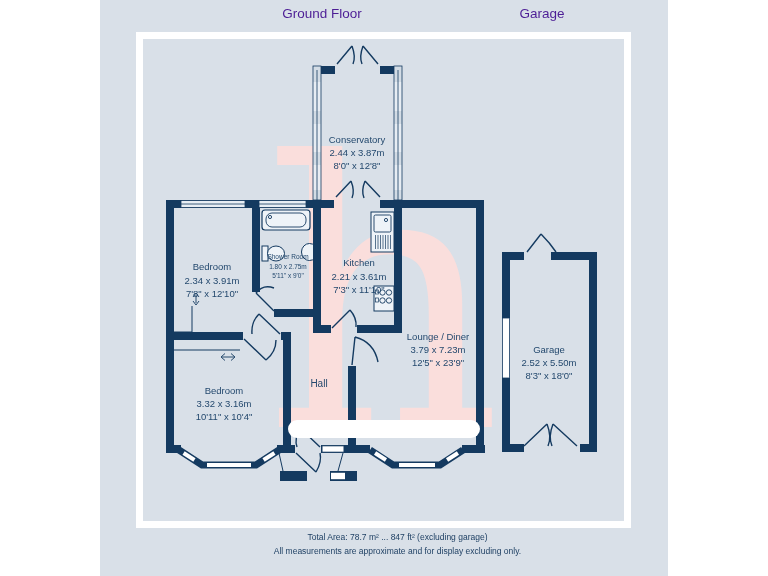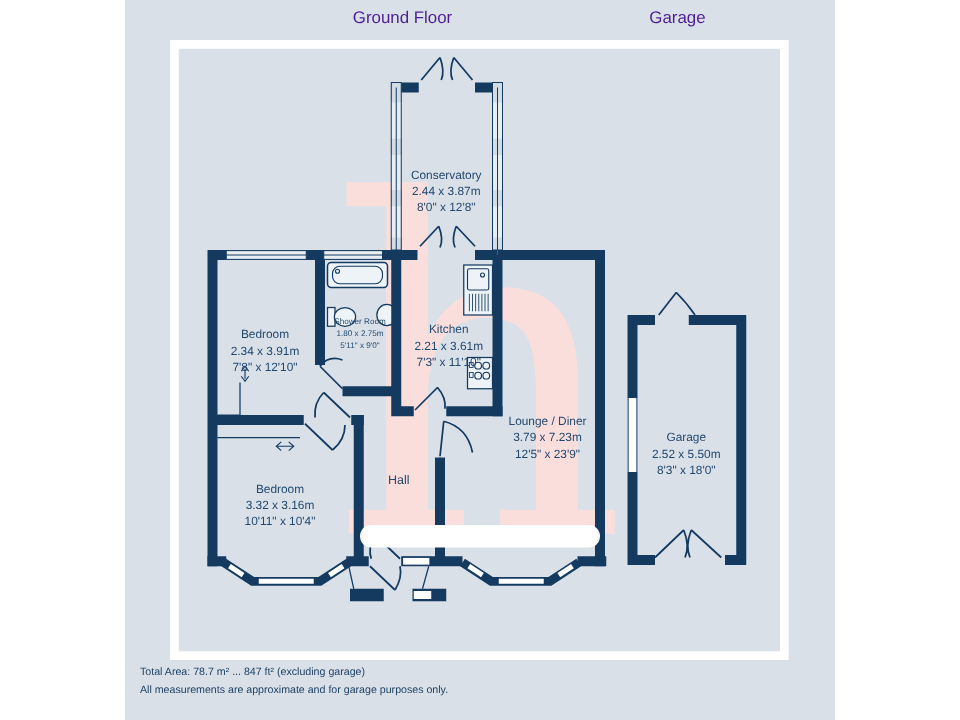--- a/index.html
+++ b/index.html
@@ -4,21 +4,21 @@
 <style>
   html,body{margin:0;padding:0;background:#ffffff;}
   .stage{position:relative;width:768px;height:576px;background:#ffffff;overflow:hidden;
          font-family:"Liberation Sans",sans-serif;}
   .page-bg{position:absolute;left:100px;top:0;width:568px;height:576px;background:#d9e0e8;}
   .plan-frame{position:absolute;left:136px;top:32px;width:495px;height:496px;
               border:7px solid #ffffff;box-sizing:border-box;}
   .title{position:absolute;top:6px;font-size:13.5px;color:#4c1d95;text-align:center;}
   .title-ground{left:238px;width:168px;}
   .title-garage{left:488px;width:108px;}
-  .footer{position:absolute;top:531px;left:112px;width:611px;text-align:left;
+  .footer{position:absolute;top:531px;left:92px;width:611px;text-align:center;
           font-size:8.5px;line-height:13.5px;color:#1f4064;}
   svg.plan{position:absolute;left:0;top:0;width:768px;height:576px;}
   svg text{font-family:"Liberation Sans",sans-serif;}
   .wm-text{font-family:"DejaVu Serif",serif;}
   .sw8{stroke-width:8;fill:none;}
   .sw7{stroke-width:7;fill:none;}
   .sw14{stroke-width:1.4;fill:none;}
   .sw12{stroke-width:1.2;}
   .sw1{stroke-width:1;}
   .sw09{stroke-width:0.9;fill:none;}
@@ -193,16 +193,16 @@
         <text x="549" y="366" font-size="9.5" text-anchor="middle">2.52 x 5.50m</text>
         <text x="549" y="379" font-size="9.5" text-anchor="middle">8'3" x 18'0"</text>
       </g>
     </g>
 
     <rect x="288" y="420" width="192" height="18" rx="9" fill="#ffffff"></rect>
   </svg>
 
   <div class="footer">
     <div>Total Area: 78.7 m² ... 847 ft² (excluding garage)</div>
-    <div>All measurements are approximate and for garage purposes only.</div>
+    <div>All measurements are approximate and for display excluding only.</div>
   </div>
 
 </div>
 
 </body></html>

